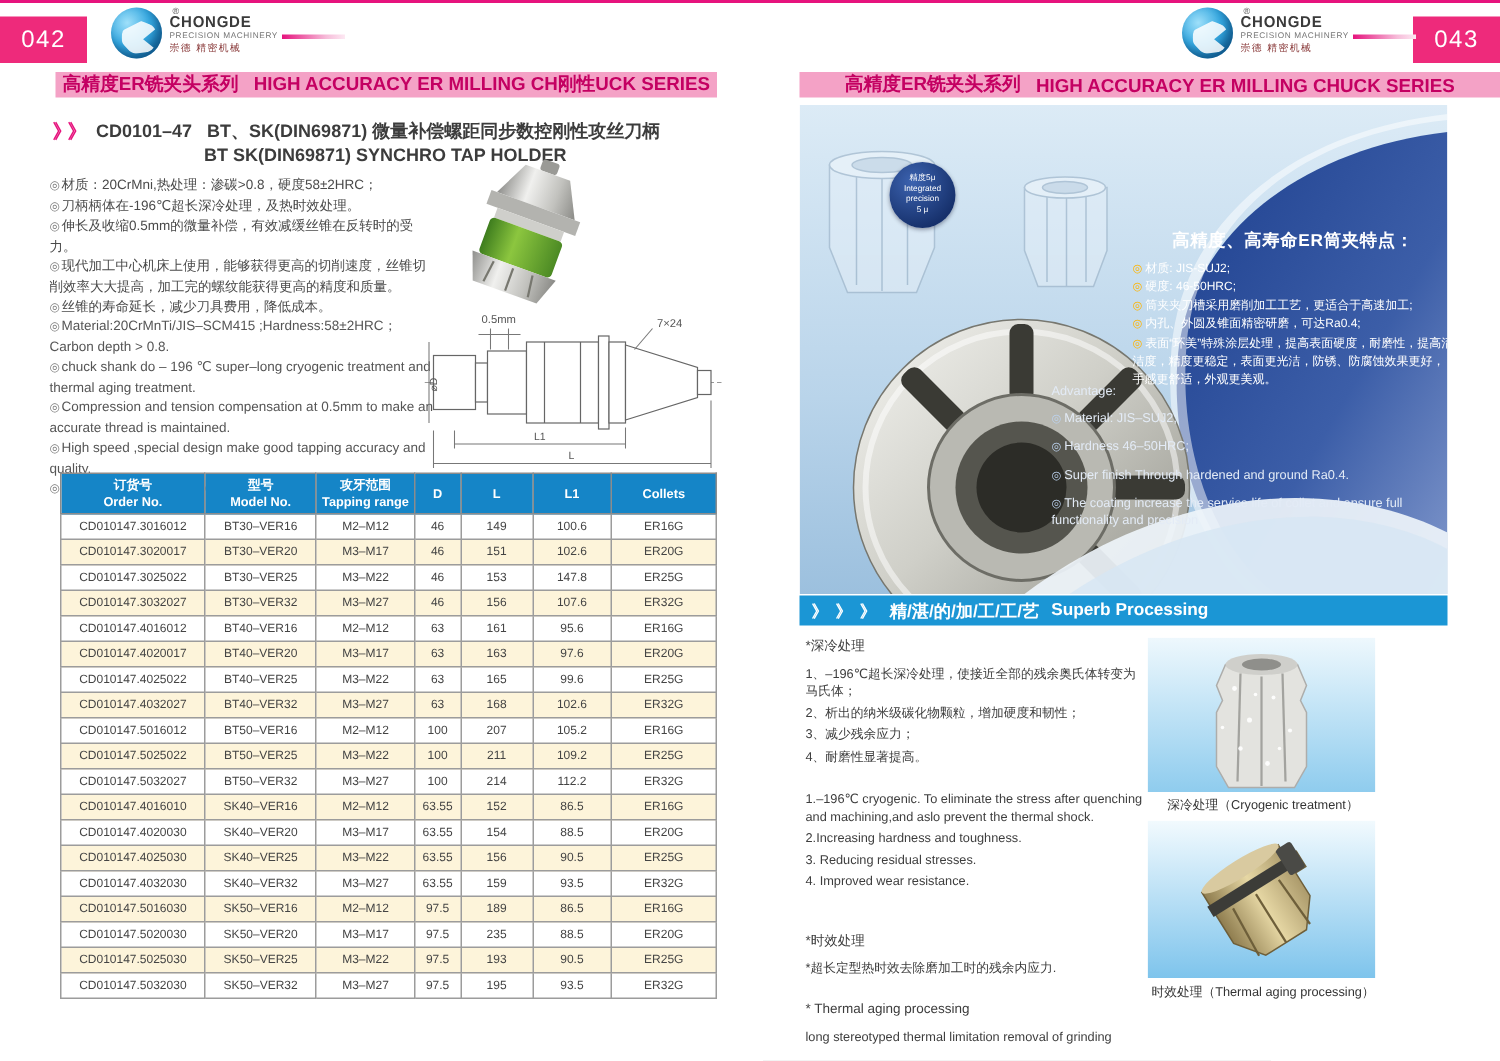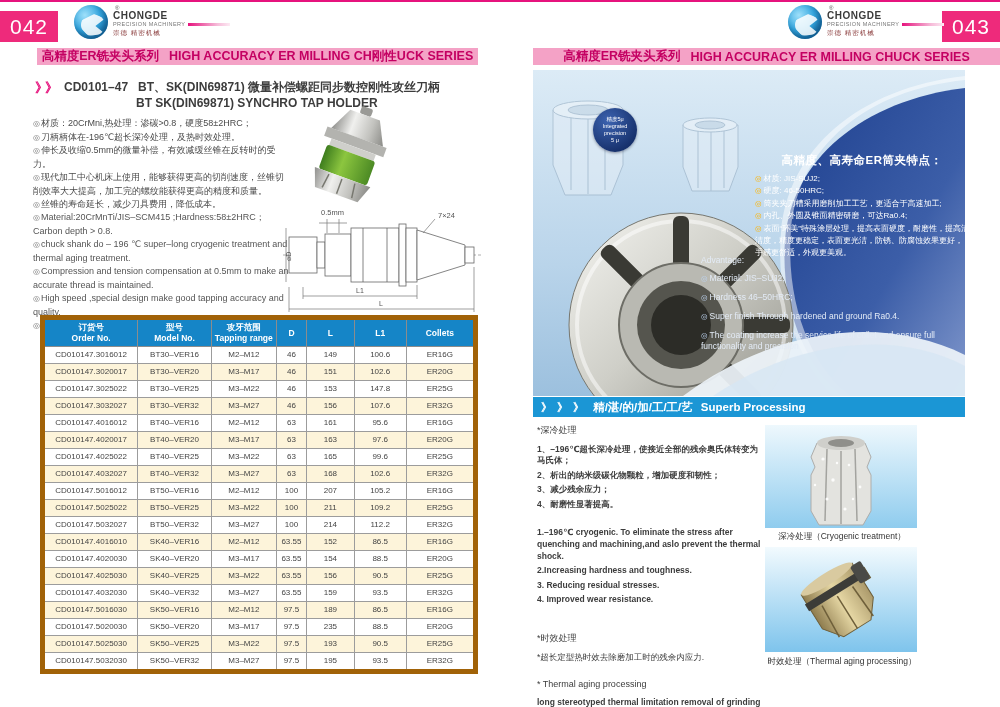--- a/index.html
+++ b/index.html
@@ -4,21 +4,21 @@
 <style>
   html,body{margin:0;padding:0;background:#e9e9e9;}
   .canvas{position:relative;width:1000px;height:707px;background:#ffffff;overflow:hidden;
           font-family:"Liberation Sans","DejaVu Sans",sans-serif;color:#333;}
   .abs{position:absolute;}
 
   
   .topline{left:0;top:0;width:1000px;height:2px;background:#e6137d;}
 
   
-  .pagenum{width:58px;height:31px;background:#ee2a7b;color:#fff;font-size:21px;
+  .pagenum{width:58px;height:31px;background:#ee2a7b;color:#fff;font-size:16px;
            display:flex;align-items:center;justify-content:center;letter-spacing:1px;}
   .pagenum-l{left:0;top:11px;}
   .pagenum-r{left:942px;top:11px;}
 
   
   .logo{display:flex;gap:5px;align-items:flex-start;}
   .logo-l{left:74px;top:5px;}
   .logo-r{left:788px;top:5px;}
   .logo-ball{width:34px;height:34px;border-radius:50%;position:relative;overflow:hidden;
     background:radial-gradient(circle at 32% 30%,#9fe0fa 0%,#35a8e0 45%,#0c6aa8 100%);
@@ -52,21 +52,21 @@
   .feat-en{top:211px;color:#555;}
   .feat ul{margin:0;padding:0;list-style:none;}
   .feat li::before{content:"◎";margin-right:1px;color:#777;font-size:8px;}
 
   
   .photo{left:292px;top:102px;transform:rotate(20deg);}
   .diagram{left:283px;top:197px;}
 
   
   table.spec{left:40px;top:315px;width:438px;border-collapse:collapse;table-layout:fixed;
-             position:absolute;border:5px solid #a16207;}
+             position:absolute;border:1px solid #a16207;}
   table.spec th{background:#1585c7;color:#fff;font-size:8.5px;font-weight:bold;
                 border:1px solid #8c8c8c;padding:2px 1px;line-height:1.3;}
   table.spec td{border:1px solid #9c9c9c;font-size:8px;color:#444;text-align:center;
                 padding:0 1px;height:16px;line-height:1;}
   table.spec tbody tr:nth-child(even){background:#fdf4da;}
   .c1{width:22%;} .c2{width:17%;} .c3{width:15%;} .c4{width:7%;} .c5{width:11%;} .c6{width:12%;} .c7{width:16%;}
 
   
   .hero{left:533px;top:70px;width:432px;height:326px;overflow:hidden;}
   .hero svg{display:block;}
@@ -85,21 +85,21 @@
     font-size:5.5px;line-height:1.25;text-align:center;box-shadow:0 1px 3px rgba(0,0,30,.4);}
 
   
   .superbbar{left:533px;top:397px;width:432px;height:20px;background:#1b96d5;color:#fff;
              display:flex;align-items:center;font-size:11.5px;font-weight:bold;gap:8px;padding-left:8px;box-sizing:border-box;}
   .superbbar .mk{letter-spacing:1px;font-size:11px;}
 
   
   .rcol{left:537px;top:424px;width:226px;font-size:8.5px;color:#3d3d3d;line-height:1.4;}
   .rcol .sec-title{font-size:9px;margin:0 0 7px;}
-  .rcol .numlist div{margin-bottom:2.5px;font-weight:bold;}
+  .rcol .numlist div{margin-bottom:2.5px;}
   .gap14{height:14px;} .gap24{height:24px;}
 
   
   .pimg{left:765px;width:152px;overflow:hidden;}
   .pimg1{top:425px;height:103px;}
   .pimg2{top:547px;height:105px;}
   .pcap{left:742px;width:200px;text-align:center;font-size:8.5px;color:#333;}
   .pcap1{top:531px;} .pcap2{top:656px;}
 </style>
 </head>

